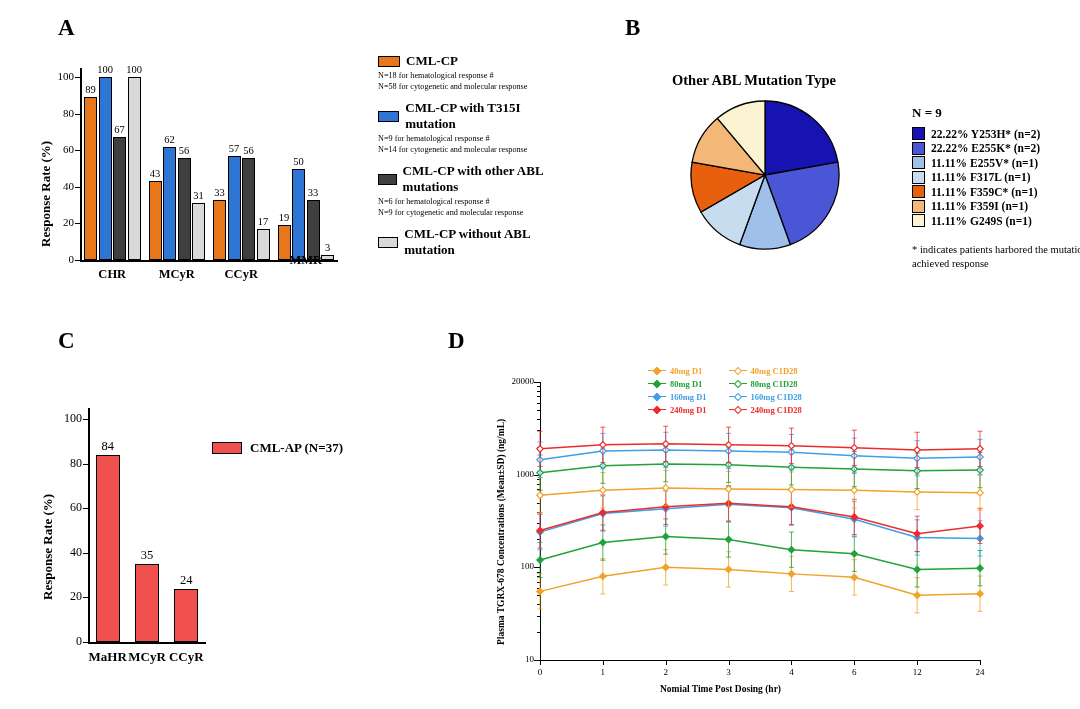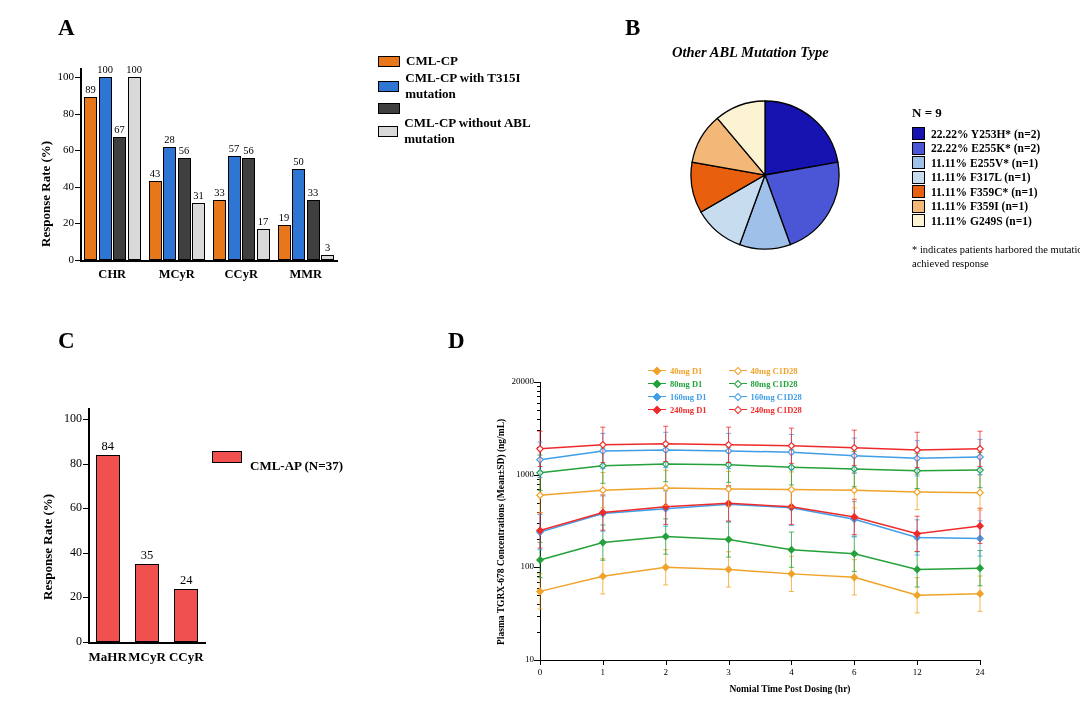--- a/index.html
+++ b/index.html
@@ -48,34 +48,34 @@
     position:absolute; font-weight:bold; font-size:14.5px;
   }
   .legendB { position:absolute; }
   .legB-row { display:flex; align-items:center; margin-bottom:1.5px; }
   .legB-swatch { width:13px; height:13px; border:1px solid #000; box-sizing:border-box; margin-right:6px; }
   .legB-text { font-weight:bold; font-size:11.5px; white-space:nowrap; }
   .footnoteB { position:absolute; font-size:10.5px; line-height:1.3; width:185px; }
   
   .legendC { position:absolute; display:flex; align-items:center; }
   .legC-swatch { width:30px; height:12px; border:1px solid #000; box-sizing:border-box; margin-right:8px; }
-  .legC-label { font-weight:bold; font-size:13px;margin-top:18px; }
+  .legC-label { font-weight:bold; font-size:13px; }
   
   .legendD { position:absolute; font-size:8.5px; }
   .legD-col { display:inline-block; vertical-align:top; }
   .legD-row { display:flex; align-items:center; height:13px; }
   .legD-mark { width:18px; height:10px; position:relative; margin-right:4px; }
   .legD-line { position:absolute; top:4.5px; left:0; width:18px; height:1.4px; }
   .legD-dot {
     position:absolute; top:2px; left:6px; width:6px; height:6px;
     transform:rotate(45deg); box-sizing:border-box;
   }
   .legD-label { font-weight:bold; font-size:8.5px; }
   .xlabelD {
-    position:absolute; font-weight:bold; font-size:9.5px; text-align:center;
+    position:absolute; font-weight:bold; font-size:9.5px; 
   }
   .ylabelD {
     position:absolute; font-weight:bold; font-size:9.5px;
     transform:rotate(-90deg); transform-origin:left top; white-space:nowrap;
   }
   .dtick { position:absolute; font-size:9px; }
 </style>
 </head>
 <body>
 
@@ -101,21 +101,21 @@
     <div class="bar" style="left:98.5px; top:77.14285714285717px; width:13px; height:182.85714285714283px; background:#2E75D4;"></div>
     <div class="barval" style="left:91.5px; top:64.14285714285717px; width:27px;">100</div>
     <div class="bar" style="left:113px; top:137.4857142857143px; width:13px; height:122.5142857142857px; background:#3F3F3F;"></div>
     <div class="barval" style="left:106px; top:124.4857142857143px; width:27px;">67</div>
     <div class="bar" style="left:127.5px; top:77.14285714285717px; width:13px; height:182.85714285714283px; background:#D9D9D9;"></div>
     <div class="barval" style="left:120.5px; top:64.14285714285717px; width:27px;">100</div>
     <div class="catlabel" style="left:80px; top:267px; width:64.5px;">CHR</div>
     <div class="bar" style="left:148.5px; top:181.37142857142857px; width:13px; height:78.62857142857143px; background:#E8761B;"></div>
     <div class="barval" style="left:141.5px; top:168.37142857142857px; width:27px;">43</div>
     <div class="bar" style="left:163px; top:146.62857142857143px; width:13px; height:113.37142857142857px; background:#2E75D4;"></div>
-    <div class="barval" style="left:156px; top:133.62857142857143px; width:27px;">28</div>
+    <div class="barval" style="left:156px; top:133.62857142857143px; width:27px;">62</div>
     <div class="bar" style="left:177.5px; top:157.6px; width:13px; height:102.4px; background:#3F3F3F;"></div>
     <div class="barval" style="left:170.5px; top:144.6px; width:27px;">56</div>
     <div class="bar" style="left:192px; top:203.31428571428572px; width:13px; height:56.68571428571428px; background:#D9D9D9;"></div>
     <div class="barval" style="left:185px; top:190.31428571428572px; width:27px;">31</div>
     <div class="catlabel" style="left:144.5px; top:267px; width:64.5px;">MCyR</div>
     <div class="bar" style="left:213px; top:199.65714285714284px; width:13px; height:60.34285714285714px; background:#E8761B;"></div>
     <div class="barval" style="left:206px; top:186.65714285714284px; width:27px;">33</div>
     <div class="bar" style="left:227.5px; top:155.77142857142857px; width:13px; height:104.22857142857143px; background:#2E75D4;"></div>
     <div class="barval" style="left:220.5px; top:142.77142857142857px; width:27px;">57</div>
     <div class="bar" style="left:242px; top:157.6px; width:13px; height:102.4px; background:#3F3F3F;"></div>
@@ -124,26 +124,26 @@
     <div class="barval" style="left:249.5px; top:215.9142857142857px; width:27px;">17</div>
     <div class="catlabel" style="left:209px; top:267px; width:64.5px;">CCyR</div>
     <div class="bar" style="left:277.5px; top:225.25714285714287px; width:13px; height:34.74285714285714px; background:#E8761B;"></div>
     <div class="barval" style="left:270.5px; top:212.25714285714287px; width:27px;">19</div>
     <div class="bar" style="left:292px; top:168.57142857142858px; width:13px; height:91.42857142857142px; background:#2E75D4;"></div>
     <div class="barval" style="left:285px; top:155.57142857142858px; width:27px;">50</div>
     <div class="bar" style="left:306.5px; top:199.65714285714284px; width:13px; height:60.34285714285714px; background:#3F3F3F;"></div>
     <div class="barval" style="left:299.5px; top:186.65714285714284px; width:27px;">33</div>
     <div class="bar" style="left:321px; top:254.5142857142857px; width:13px; height:5.485714285714286px; background:#D9D9D9;"></div>
     <div class="barval" style="left:314px; top:241.5142857142857px; width:27px;">3</div>
-    <div class="catlabel" style="left:273.5px; top:267px; width:64.5px;">MMR</div>
+    <div class="catlabel" style="left:273.5px; top:253px; width:64.5px;">MMR</div>
   </div>
 <div class="ylabel" style="left:38px; top:247px;">Response Rate (%)</div>
 
 <div class="panel-letter" style="left:625px; top:15px;">B</div>
-<div class="pieTitle" style="left:672px; top:44px;font-style:italic;">Other ABL Mutation Type</div>
+<div class="pieTitle" style="left:672px; top:72px;">Other ABL Mutation Type</div>
 <div id="panelB">
     <svg width="152" height="152" style="position:absolute; left:689px; top:99px;">
       <path d="M 76 76 L 76 2 A 74 74 0 0 1 148.87577372290338 63.15003485264715 Z" fill="#1713B0" stroke="#000" stroke-width="1.3"></path>
       <path d="M 76 76 L 148.87577372290338 63.15003485264715 A 74 74 0 0 1 101.3094906060995 145.53725393815722 Z" fill="#4A56D6" stroke="#000" stroke-width="1.3"></path>
       <path d="M 76 76 L 101.3094906060995 145.53725393815722 A 74 74 0 0 1 50.69050939390051 145.53725393815722 Z" fill="#9FC0E8" stroke="#000" stroke-width="1.3"></path>
       <path d="M 76 76 L 50.69050939390051 145.53725393815722 A 74 74 0 0 1 11.914120119951534 113 Z" fill="#C8DCF0" stroke="#000" stroke-width="1.3"></path>
       <path d="M 76 76 L 11.914120119951534 113 A 74 74 0 0 1 3.1242262770966107 63.150034852647146 Z" fill="#E8600E" stroke="#000" stroke-width="1.3"></path>
       <path d="M 76 76 L 3.1242262770966107 63.150034852647146 A 74 74 0 0 1 28.433716883196077 19.312711209195633 Z" fill="#F3B878" stroke="#000" stroke-width="1.3"></path>
       <path d="M 76 76 L 28.433716883196077 19.312711209195633 A 74 74 0 0 1 75.99999999999999 2 Z" fill="#FCF3D2" stroke="#000" stroke-width="1.3"></path>
     </svg>
@@ -582,24 +582,37 @@
           <span class="legD-dot" style="background:#ffffff; border:1px solid #EE2B2B;"></span>
         </span>
         <span class="legD-label" style="color:#EE2B2B;">240mg C1D28</span>
       </div></div></div>
 
 <div class="legendA">
     <div class="legA-row">
       <span class="legA-swatch" style="background:#E8761B;"></span>
       <span class="legA-label">CML-CP</span>
     </div>
+    <div class="legA-note">
+      <div>N=18 for hematological response #</div>
+      <div>N=58 for cytogenetic and molecular response</div>
+    </div>
     <div class="legA-row">
       <span class="legA-swatch" style="background:#2E75D4;"></span>
       <span class="legA-label">CML-CP with T315I mutation</span>
     </div>
+    <div class="legA-note">
+      <div>N=9 for hematological response #</div>
+      <div>N=14 for cytogenetic and molecular response</div>
+    </div>
     <div class="legA-row">
       <span class="legA-swatch" style="background:#3F3F3F;"></span>
+      <span class="legA-label">CML-CP with other ABL mutations</span>
+    </div>
+    <div class="legA-note">
+      <div>N=6 for hematological response #</div>
+      <div>N=9 for cytogenetic and molecular response</div>
     </div>
     <div class="legA-row">
       <span class="legA-swatch" style="background:#D9D9D9;"></span>
       <span class="legA-label">CML-CP without ABL mutation</span>
     </div>
   </div>
 
 </body></html>

